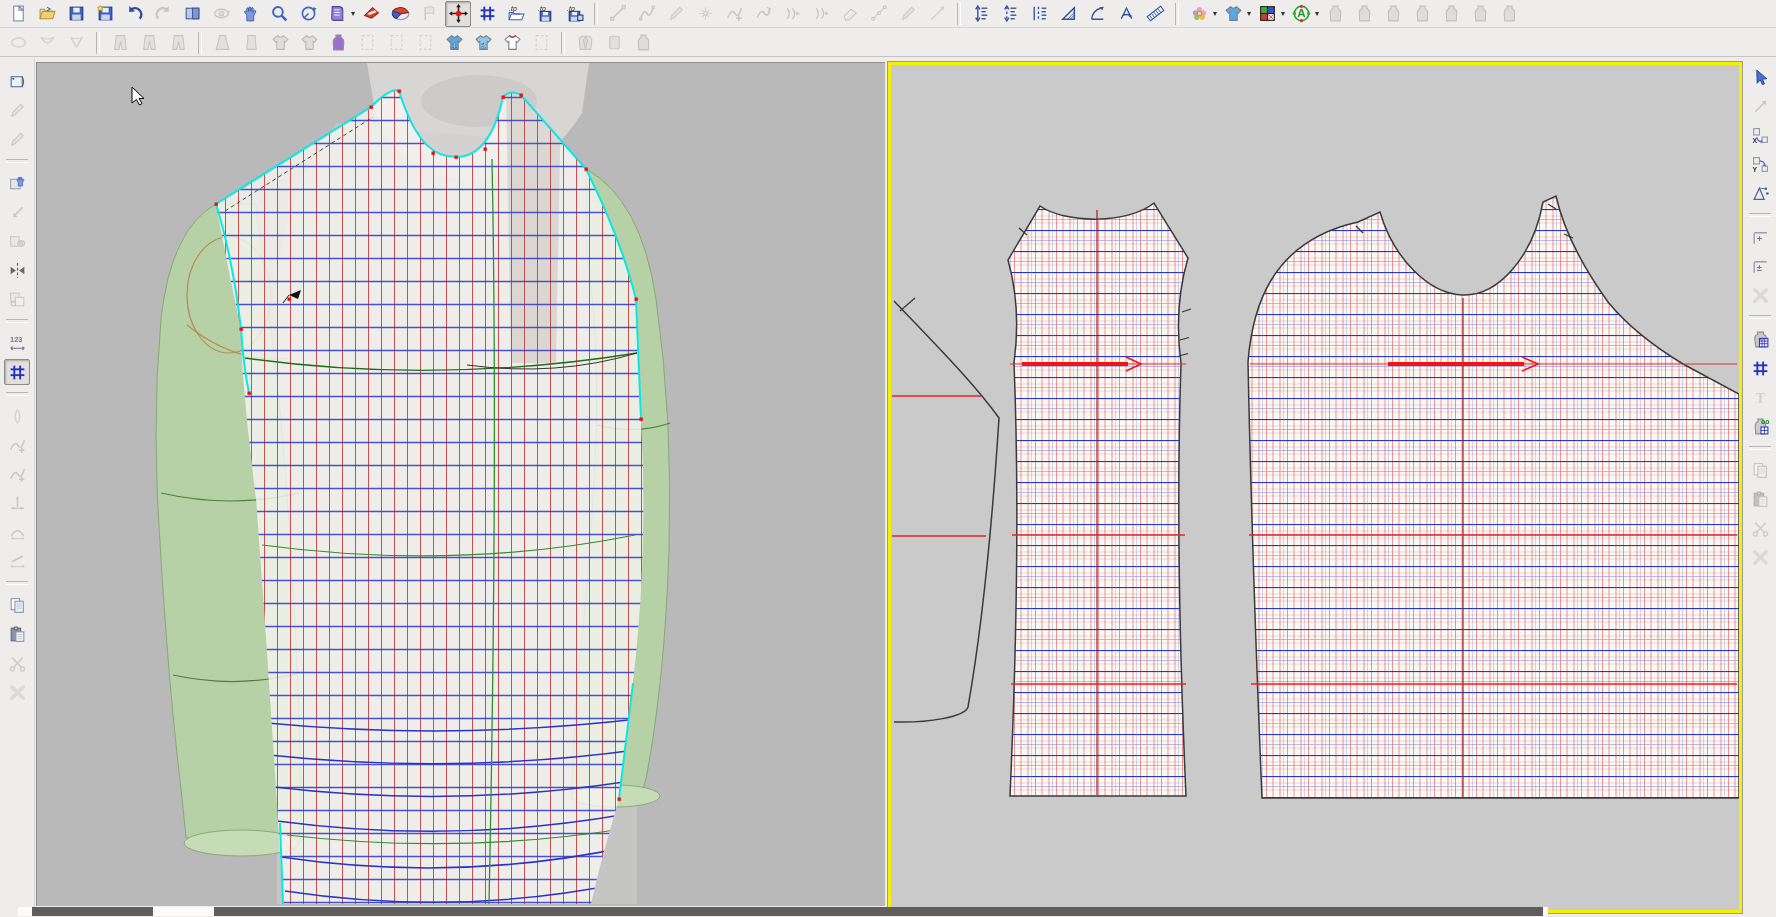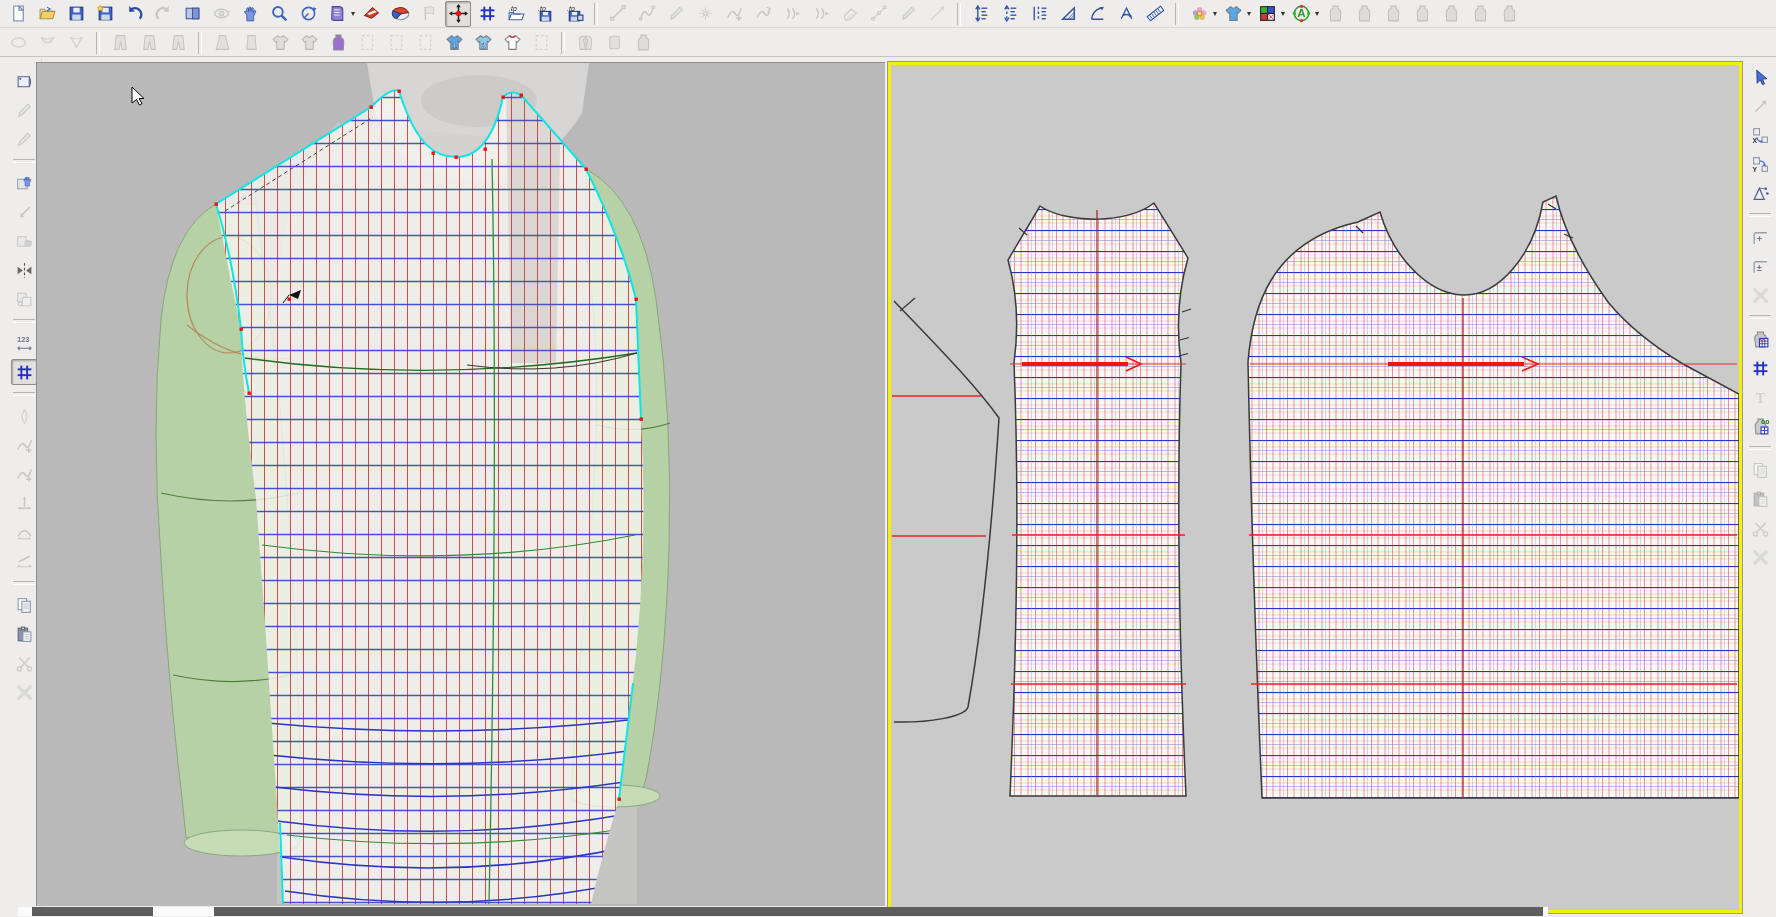--- a/index.html
+++ b/index.html
@@ -1,21 +1,21 @@
 <!DOCTYPE html>
 <html><head>
 <meta charset="utf-8">
 <style>
   html,body{margin:0;padding:0}
   body{width:1776px;height:917px;position:relative;overflow:hidden;
        background:#efedeb;font-family:"Liberation Sans",sans-serif;}
   .toolbar{position:absolute;display:flex;align-items:center;gap:3px;background:#efedeb}
   #tb1{left:0;top:0;width:1776px;height:28px;border-bottom:1px solid #d9d6d3;padding-left:5px;box-sizing:border-box}
   #tb2{left:0;top:29px;width:1776px;height:28px;border-bottom:1px solid #c6c3c0;padding-left:5px;box-sizing:border-box}
-  #tbl{left:7px;top:58px;width:35px;height:850px;flex-direction:column;padding-top:10px;box-sizing:border-box;border-right:1px solid #d9d6d3}
+  #tbl{left:0;top:58px;width:35px;height:850px;flex-direction:column;padding-top:10px;box-sizing:border-box;border-right:1px solid #d9d6d3}
   #tbr{left:1744px;top:58px;width:32px;height:850px;flex-direction:column;padding-top:6px;box-sizing:border-box}
   .btn{width:24px;height:24px;display:flex;align-items:center;justify-content:center;
        border:1px solid transparent;border-radius:2px;flex:0 0 auto}
   .btn.active{border:1px solid #8d8d8d;background:#e2dfdc;box-shadow:inset 1px 1px 2px rgba(0,0,0,.25)}
   .btn.disabled{opacity:.48;filter:grayscale(.85)}
   .ic{display:flex}
   .dd{font-size:8px;color:#333;margin-left:-2px;flex:0 0 auto}
   .sep-v{width:2px;height:22px;border-left:1px solid #b8b5b2;border-right:1px solid #fff;margin:0 4px;flex:0 0 auto}
   .sep-h{height:2px;width:22px;border-top:1px solid #b8b5b2;border-bottom:1px solid #fff;margin:4px 0;flex:0 0 auto}
   #view3d{position:absolute;left:36px;top:62px;width:849px;height:844px;background:#b9b9b9;

